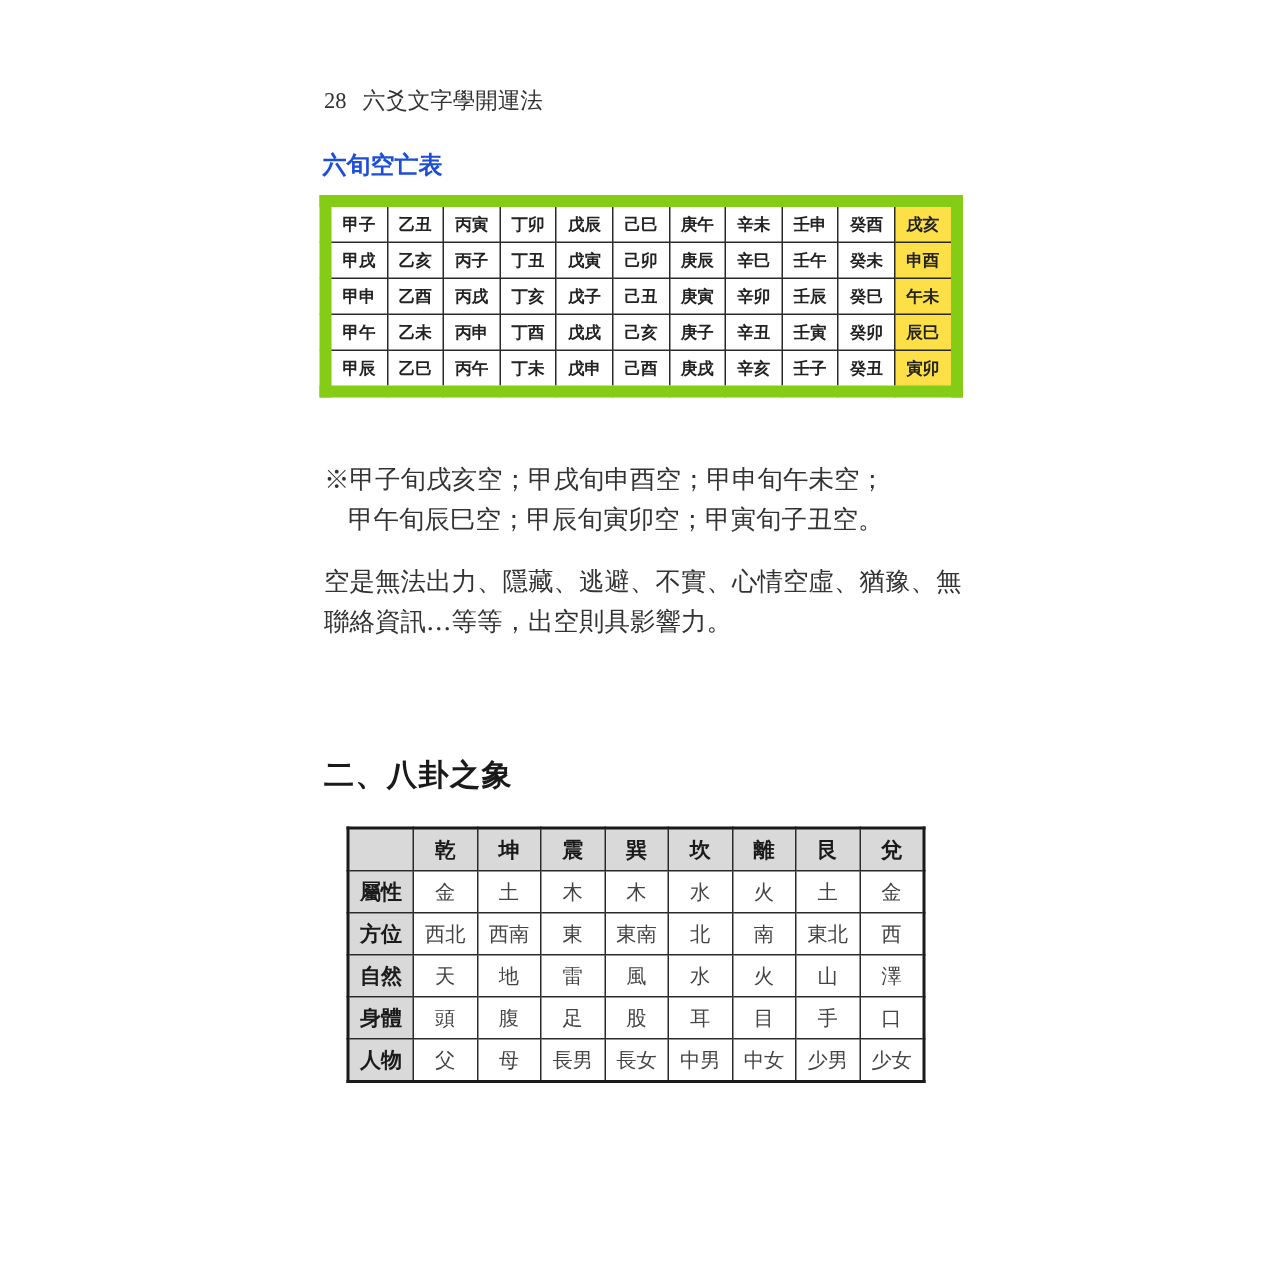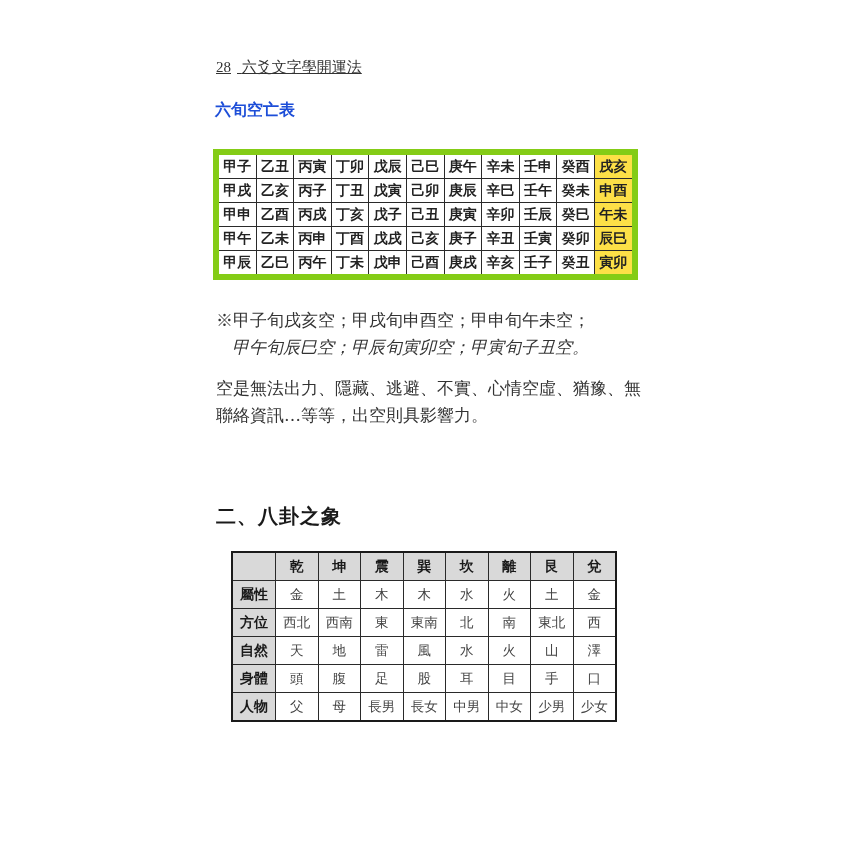--- a/index.html
+++ b/index.html
@@ -15,47 +15,45 @@
       font-family: "DejaVu Serif", "Liberation Serif", serif;
       color: #222222;
     }
     .page-header {
       position: absolute;
       left: 216px;
       top: 58px;
       font-size: 15px;
       color: #333333;
       letter-spacing: 0px;
-      text-decoration: underline;
     }
     .page-header .page-num {
       font-family: "Liberation Serif", serif;
       font-size: 15px;
       margin-right: 6px;
     }
     .section-title-1 {
       position: absolute;
       left: 215px;
       top: 100px;
       font-family: Liberation Sans, sans-serif;
       font-size: 16px;
       font-weight: bold;
       color: #1d4ed8;
     }
     table.kongwang {
       position: absolute;
       left: 213px;
       top: 130px;
       border-collapse: collapse;
-      border: 6px solid #84cc16;
+      border: 8px solid #84cc16;
       font-family: "DejaVu Sans", sans-serif;
-      font-size: 14px;
+      font-size: 11px;
       font-weight: bold;
       color: #222222;
-      margin-top: 19px;
     }
     table.kongwang td {
       border: 1.5px solid #2a2a2a;
       width: 36.6px;
       height: 23px;
       padding: 0;
       text-align: center;
       vertical-align: middle;
       background: #ffffff;
     }
@@ -64,21 +62,21 @@
     }
     .note {
       position: absolute;
       left: 216px;
       font-size: 17px;
       color: #333333;
       line-height: 27px;
       white-space: nowrap;
     }
     .note-1 { top: 307px; }
-    .note-2 { top: 334px; left: 232px; font-style: italic; }
+    .note-2 { top: 334px; left: 232px; }
     .para {
       position: absolute;
       left: 216px;
       top: 375px;
       width: 440px;
       font-size: 17px;
       line-height: 27px;
       color: #333333;
     }
     .section-title-2 {

